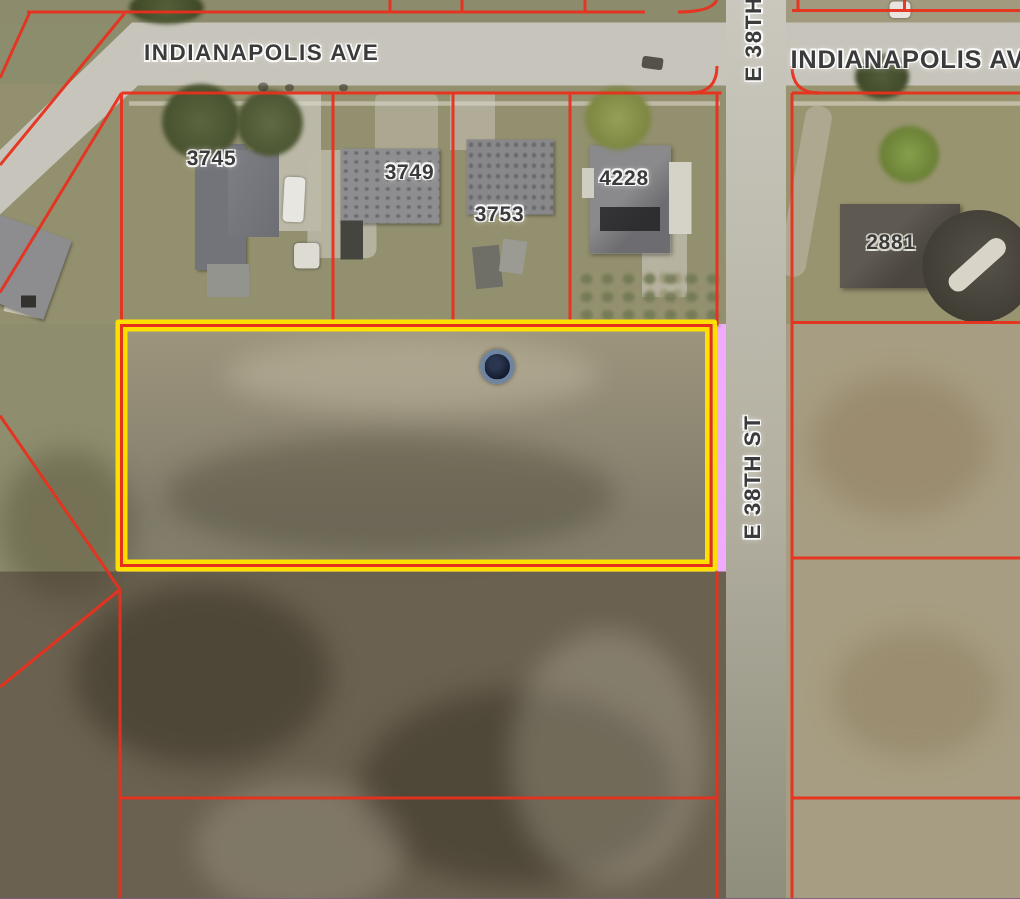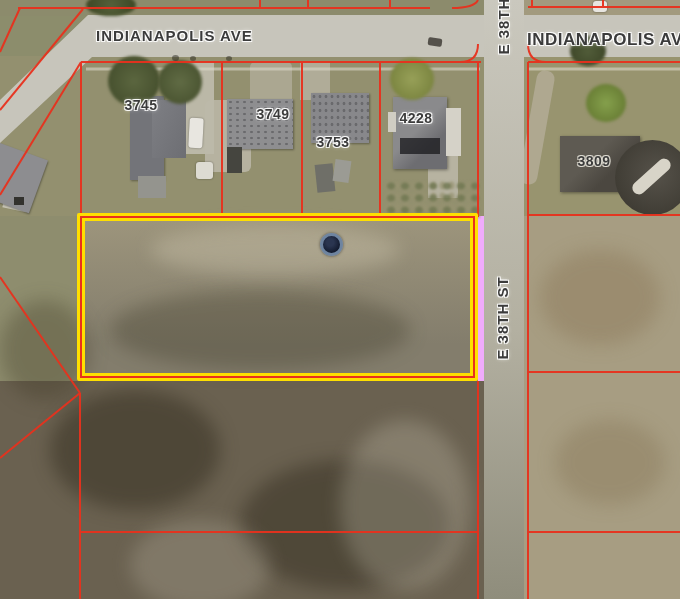--- a/index.html
+++ b/index.html
@@ -199,15 +199,15 @@
 
   <div class="maplabel street" style="left:96px;top:27px;">INDIANAPOLIS AVE</div>
   <div class="maplabel street-lg" style="left:527px;top:30px;">INDIANAPOLIS AVE</div>
   <div class="maplabel street vert" style="left:503px;top:26px;">E 38TH</div>
   <div class="maplabel street vert" style="left:502px;top:318px;">E 38TH ST</div>
 
   <div class="maplabel hnum" style="left:141px;top:105px;">3745</div>
   <div class="maplabel hnum" style="left:245px;top:114px;margin-left:28px;">3749</div>
   <div class="maplabel hnum" style="left:333px;top:118px;margin-top:24px;">3753</div>
   <div class="maplabel hnum" style="left:416px;top:118px;">4228</div>
-  <div class="maplabel hnum" style="left:594px;top:161px;text-shadow:-1px -1px 0 rgba(235,232,222,.8),1px -1px 0 rgba(235,232,222,.8),-1px 1px 0 rgba(235,232,222,.8),1px 1px 0 rgba(235,232,222,.8);">3809</div>
+  <div class="maplabel hnum" style="left:594px;top:161px;text-shadow:-1px -1px 0 rgba(235,232,222,.8),1px -1px 0 rgba(235,232,222,.8),-1px 1px 0 rgba(235,232,222,.8),1px 1px 0 rgba(235,232,222,.8);">2881</div>
 
 </div>
 
 </body></html>

